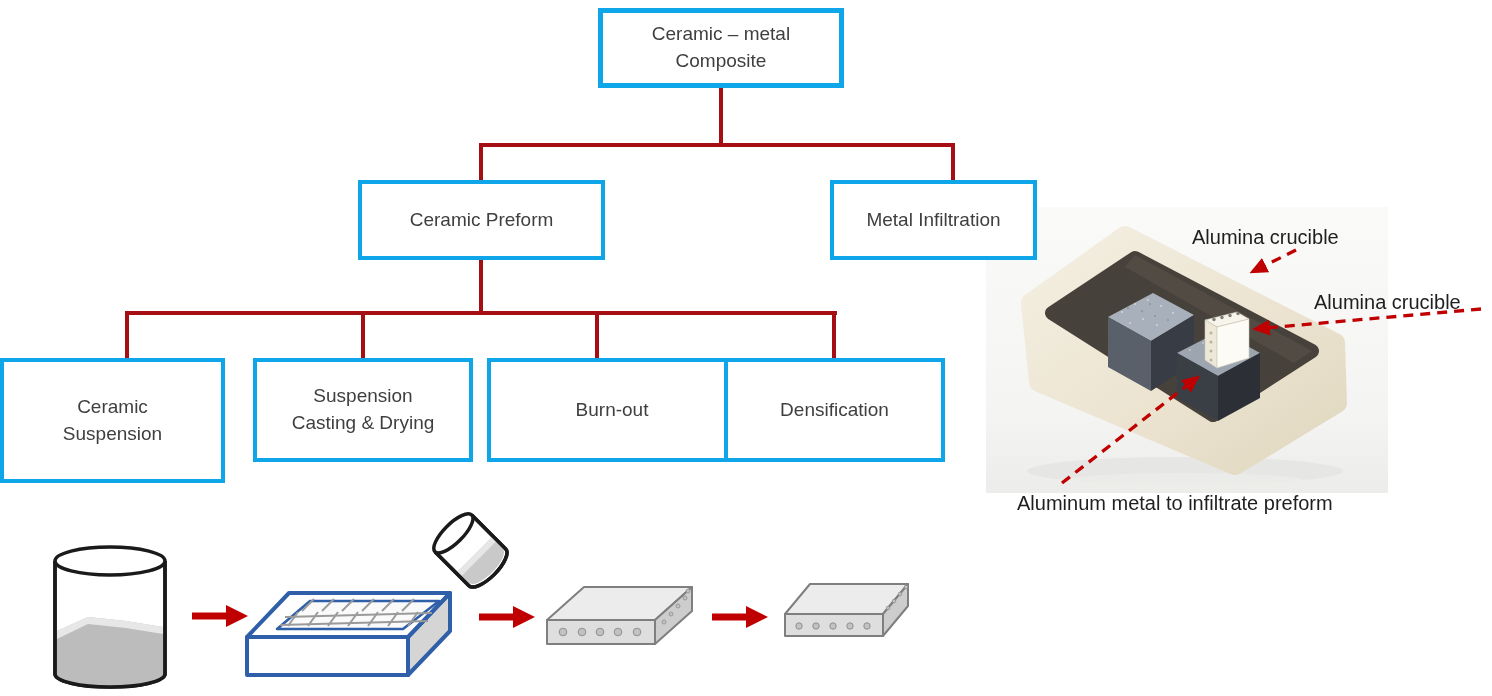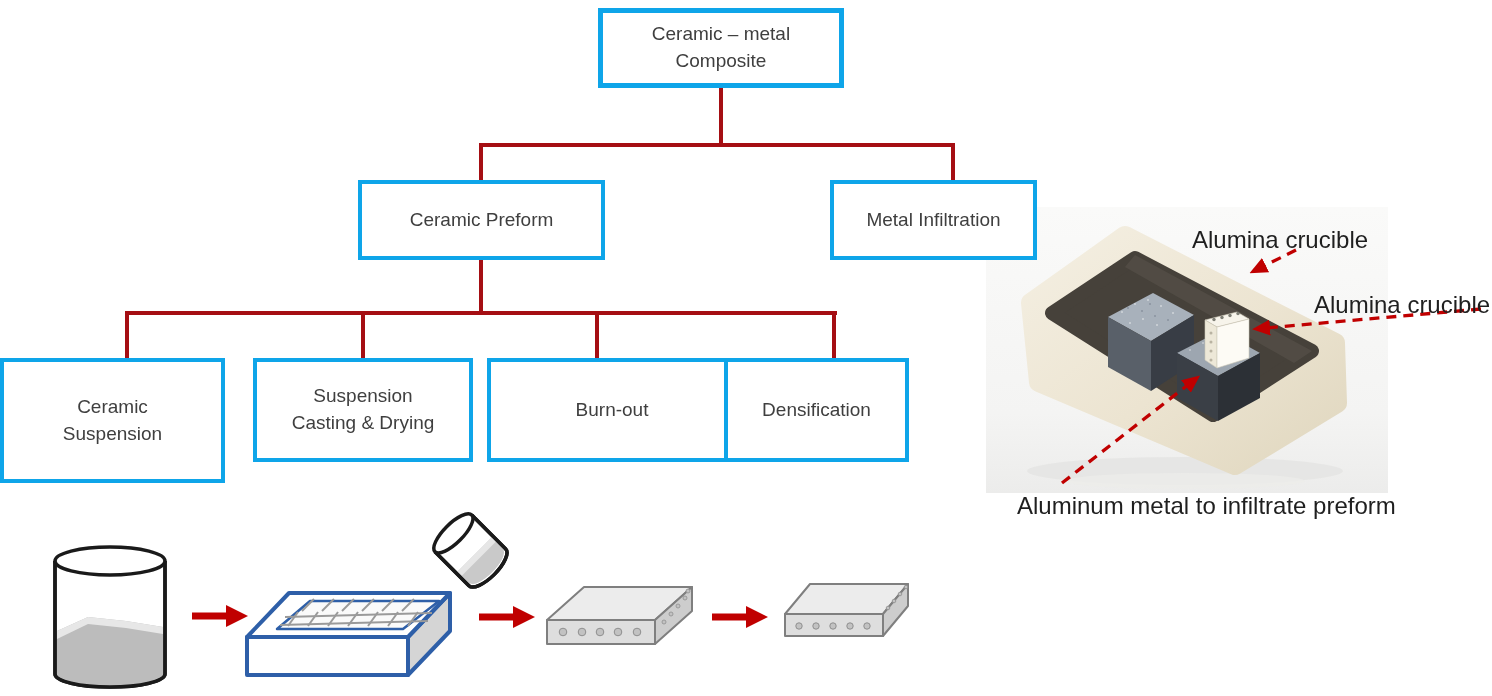--- a/index.html
+++ b/index.html
@@ -12,21 +12,21 @@
     position:absolute;box-sizing:border-box;border:4px solid #0ea5e9;background:#ffffff;
     display:flex;flex-direction:column;align-items:center;justify-content:center;
     text-align:center;color:#3F3F3F;font-size:19px;line-height:1.42;z-index:3;
   }
   .node.root{border-width:5px;}
   .node span{display:block;}
   
   .conn{position:absolute;background:#A50E13;z-index:2;}
   
   .figlabel{
-    position:absolute;color:#1F1F1F;font-size:24px;z-index:6;white-space:nowrap;
+    position:absolute;color:#1F1F1F;font-size:20px;z-index:6;white-space:nowrap;
   }
   .abs-svg{position:absolute;z-index:1;}
   .overlay-svg{position:absolute;left:0;top:0;z-index:5;pointer-events:none;}
 </style>
 </head>
 <body>
 
 <div class="canvas">
 
   <svg class="abs-svg" style="left:985px;top:205px;" width="405" height="290" viewBox="0 0 405 290">
@@ -238,21 +238,21 @@
 
   <div class="node" style="left:253px;top:358px;width:220px;height:104px">
     <span>Suspension</span>
     <span>Casting &amp; Drying</span>
   </div>
 
   <div class="node" style="left:487px;top:358px;width:250px;height:104px">
     <span>Burn-out</span>
   </div>
 
-  <div class="node" style="left:724px;top:358px;width:185px;height:104px">
+  <div class="node" style="left:724px;top:358px;width:221px;height:104px">
     <span>Densification</span>
   </div>
 
   <svg class="overlay-svg" width="1492" height="696" viewBox="0 0 1492 696">
     <defs>
       <marker id="dashhead" markerUnits="userSpaceOnUse" markerWidth="18" markerHeight="16" refX="4" refY="8" orient="auto">
         <path d="M0,0 L18,8 L0,16 Z" fill="#C00000"></path>
       </marker>
     </defs>
     <line x1="1296" y1="250" x2="1262" y2="267" stroke="#C00000" stroke-width="3.3" stroke-dasharray="10 7" marker-end="url(#dashhead)"></line>

